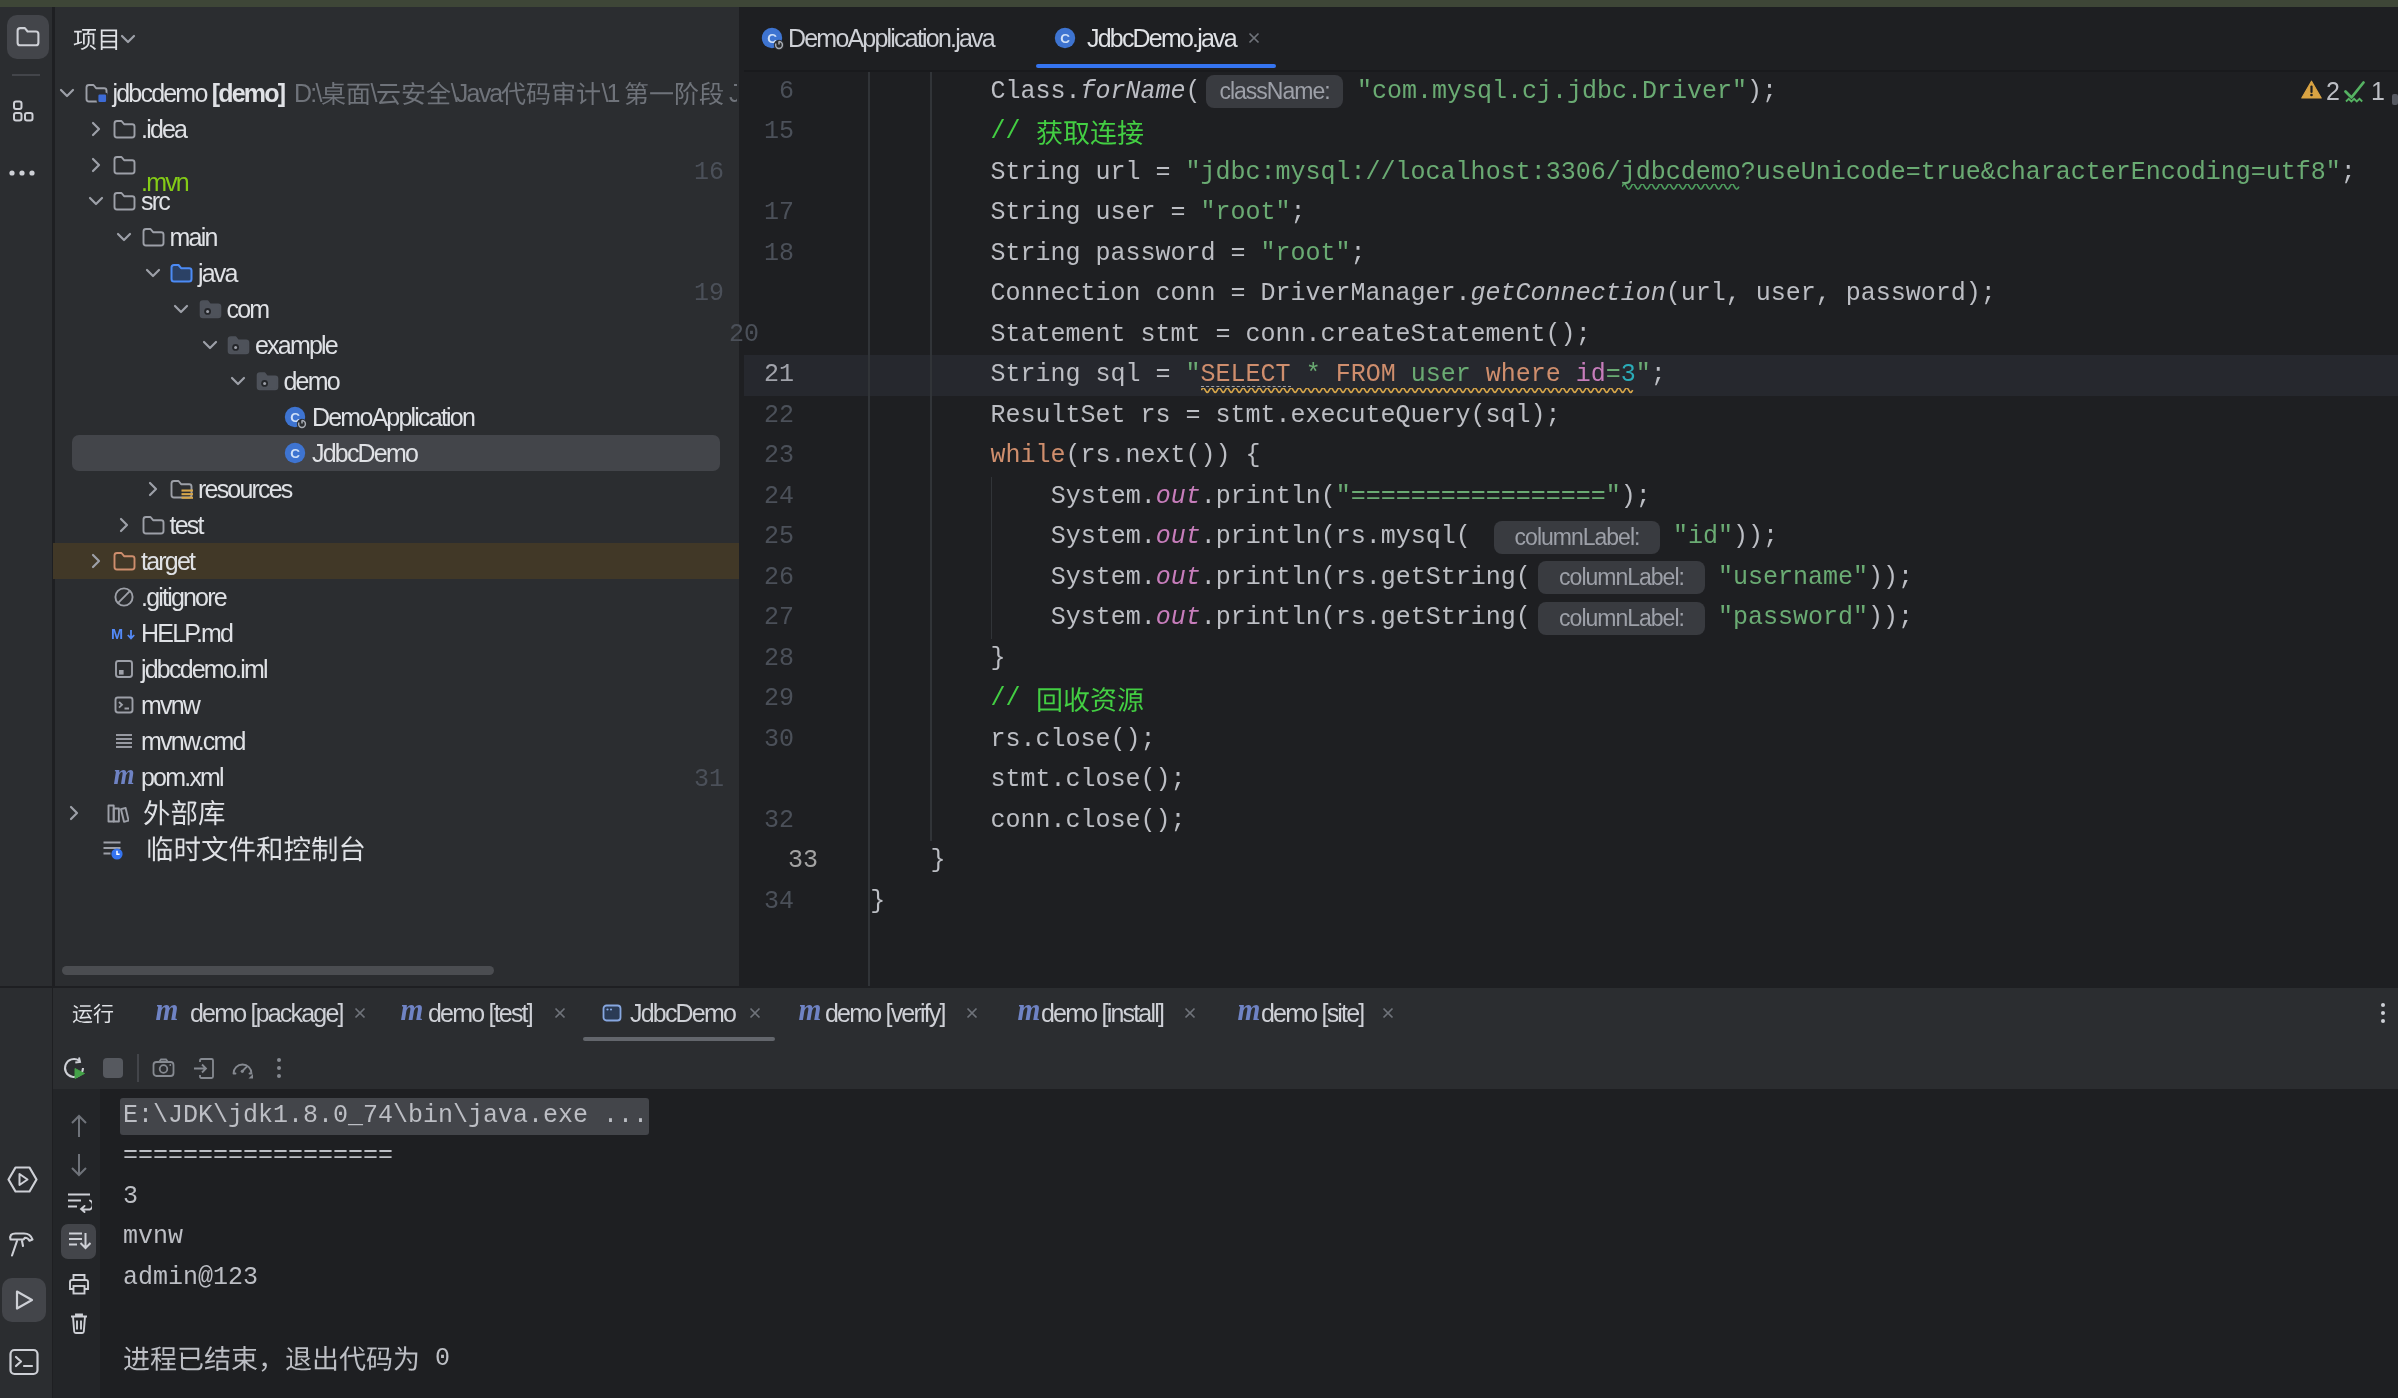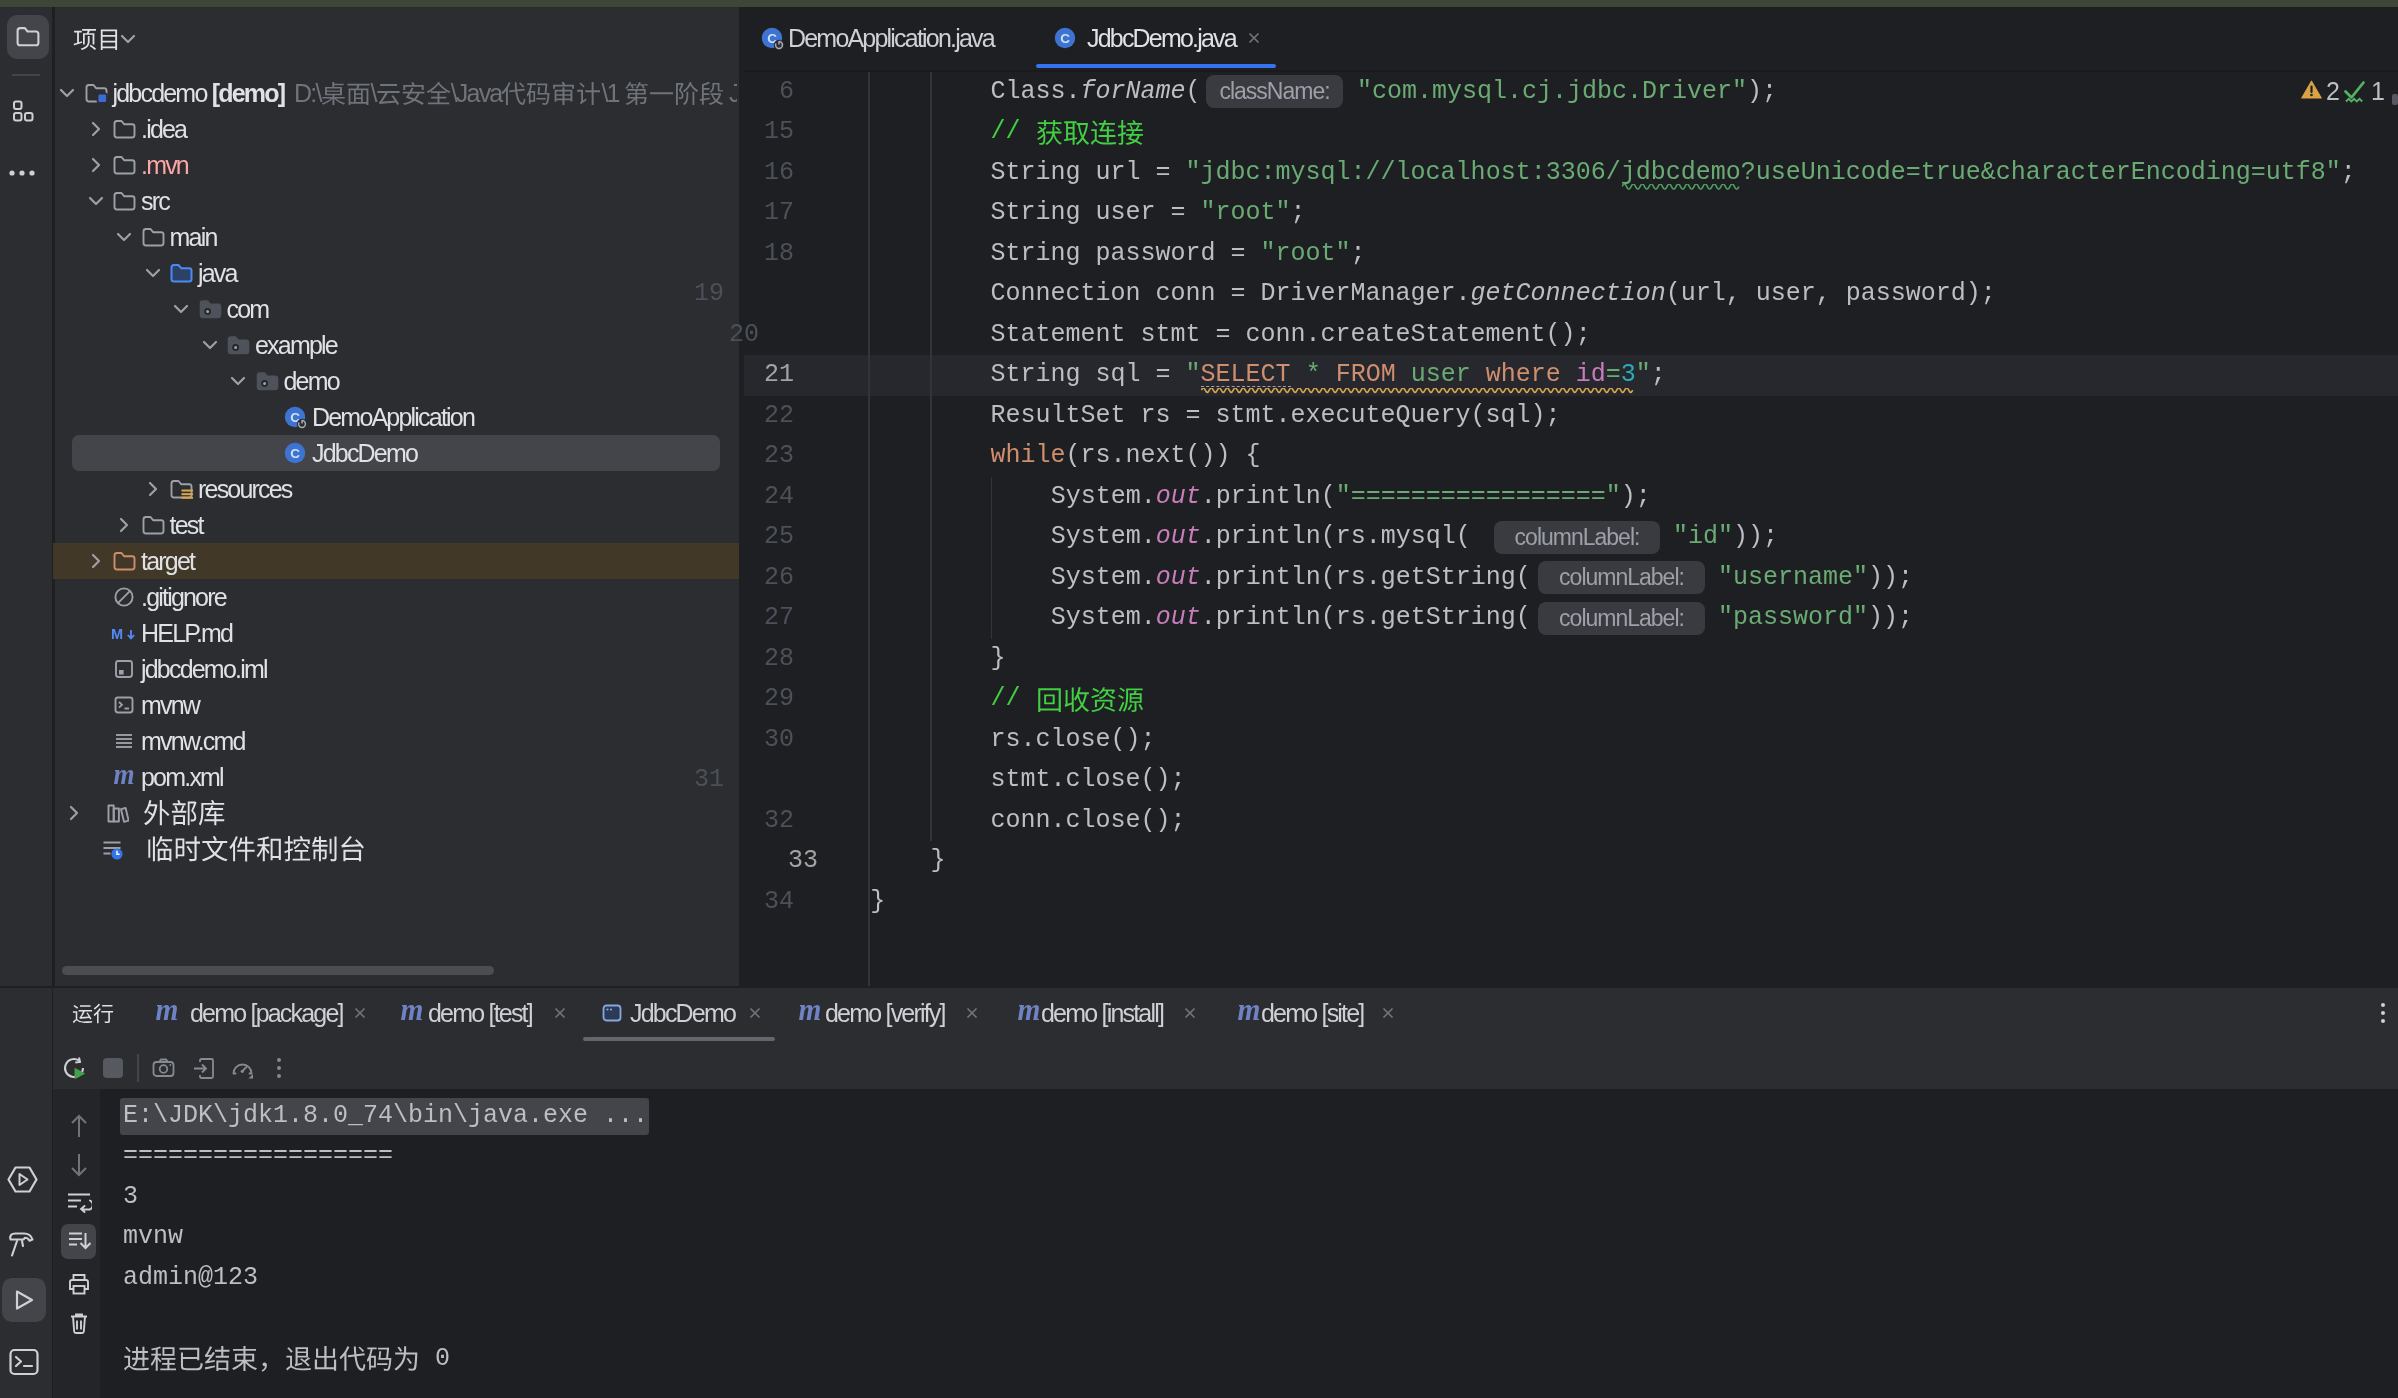--- a/index.html
+++ b/index.html
@@ -90,21 +90,21 @@
 <svg class="ic" style="left:112.0px;top:117px;width:25px;height:25px" viewBox="0 0 25 25">
     <path d="M2.5 6.5 q0-2.5 2.5-2.5 h4.5 l2.6 3.2 h8 q2.4 0 2.4 2.4 v8.4 q0 2.5-2.5 2.5 h-15 q-2.5 0-2.5-2.5 z" fill="none" stroke="#9DA0A8" stroke-width="1.9" stroke-linejoin="round"></path>
   </svg>
 <div class="ui" style="left:141.0px;top:111px;height:36px;color:#DFE1E5">.idea</div>
 <svg class="ic" style="left:84.5px;top:154px;width:22px;height:22px" viewBox="0 0 22 22">
     <path d="M8 5 l6 6 -6 6" fill="none" stroke-linecap="round" stroke-linejoin="round" stroke="#9DA0A8" stroke-width="2.2"></path>
   </svg>
 <svg class="ic" style="left:112.0px;top:153px;width:25px;height:25px" viewBox="0 0 25 25">
     <path d="M2.5 6.5 q0-2.5 2.5-2.5 h4.5 l2.6 3.2 h8 q2.4 0 2.4 2.4 v8.4 q0 2.5-2.5 2.5 h-15 q-2.5 0-2.5-2.5 z" fill="none" stroke="#9DA0A8" stroke-width="1.9" stroke-linejoin="round"></path>
   </svg>
-<div class="ui" style="left:141.0px;top:147px;height:36px;color:#fca5a5">.mvn</div>
+<div class="ui" style="left:141.0px;top:164px;height:36px;color:#84cc16">.mvn</div>
 <svg class="ic" style="left:84.5px;top:190px;width:22px;height:22px" viewBox="0 0 22 22">
     <path d="M5 8 l6 6 6-6" fill="none" stroke-linecap="round" stroke-linejoin="round" stroke="#9DA0A8" stroke-width="2.2"></path>
   </svg>
 <svg class="ic" style="left:112.0px;top:189px;width:25px;height:25px" viewBox="0 0 25 25">
     <path d="M2.5 6.5 q0-2.5 2.5-2.5 h4.5 l2.6 3.2 h8 q2.4 0 2.4 2.4 v8.4 q0 2.5-2.5 2.5 h-15 q-2.5 0-2.5-2.5 z" fill="none" stroke="#9DA0A8" stroke-width="1.9" stroke-linejoin="round"></path>
   </svg>
 <div class="ui" style="left:141.0px;top:183px;height:36px;color:#DFE1E5">src</div>
 <svg class="ic" style="left:113.0px;top:226px;width:22px;height:22px" viewBox="0 0 22 22">
     <path d="M5 8 l6 6 6-6" fill="none" stroke-linecap="round" stroke-linejoin="round" stroke="#9DA0A8" stroke-width="2.2"></path>
   </svg>
@@ -264,21 +264,21 @@
     <path d="M3.5 3.5 L12.5 12.5 M12.5 3.5 L3.5 12.5" stroke="#6F737A" stroke-width="1.7"></path>
   </svg>
 <div class="abs" style="left:1036px;top:64px;width:240px;height:4px;background:#3574F0;border-radius:2px"></div>
 <div class="abs" style="left:744px;top:70px;width:1654px;height:2px;background:#191A1D"></div>
 <div class="abs" style="left:744px;top:355.0px;width:1654px;height:40.5px;background:#26282E"></div>
 <div class="abs" style="left:868px;top:72px;width:1.5px;height:914px;background:#313438"></div>
 <div class="abs" style="left:930px;top:72px;width:1.5px;height:769.0px;background:#313438"></div>
 <div class="abs" style="left:990.54px;top:476.5px;width:1.5px;height:162.0px;background:#313438"></div>
 <div class="mono" style="left:694px;top:71.5px;width:100px;text-align:right;color:#4B5059">6</div>
 <div class="mono" style="left:694px;top:112.0px;width:100px;text-align:right;color:#4B5059">15</div>
-<div class="mono" style="left:694px;top:152.5px;width:100px;text-align:right;color:#4B5059">16</div>
+<div class="mono" style="left:694px;top:152.5px;width:100px;text-align:left;color:#4B5059">16</div>
 <div class="mono" style="left:694px;top:193.0px;width:100px;text-align:right;color:#4B5059">17</div>
 <div class="mono" style="left:694px;top:233.5px;width:100px;text-align:right;color:#4B5059">18</div>
 <div class="mono" style="left:694px;top:274.0px;width:100px;text-align:left;color:#4B5059">19</div>
 <div class="mono" style="left:694px;top:314.5px;width:100px;text-align:center;color:#4B5059">20</div>
 <div class="mono" style="left:694px;top:355.0px;width:100px;text-align:right;color:#A1A3AB">21</div>
 <div class="mono" style="left:694px;top:395.5px;width:100px;text-align:right;color:#4B5059">22</div>
 <div class="mono" style="left:694px;top:436.0px;width:100px;text-align:right;color:#4B5059">23</div>
 <div class="mono" style="left:694px;top:476.5px;width:100px;text-align:right;color:#4B5059">24</div>
 <div class="mono" style="left:694px;top:517.0px;width:100px;text-align:right;color:#4B5059">25</div>
 <div class="mono" style="left:694px;top:557.5px;width:100px;text-align:right;color:#4B5059">26</div>

